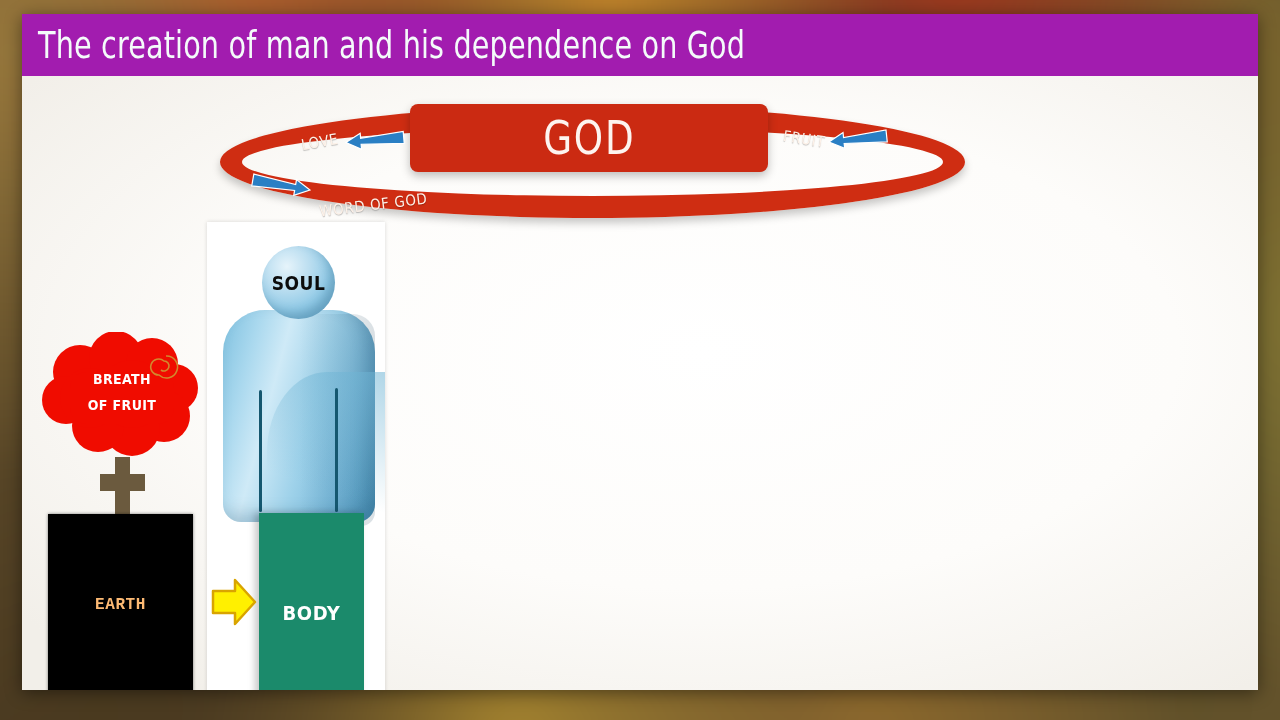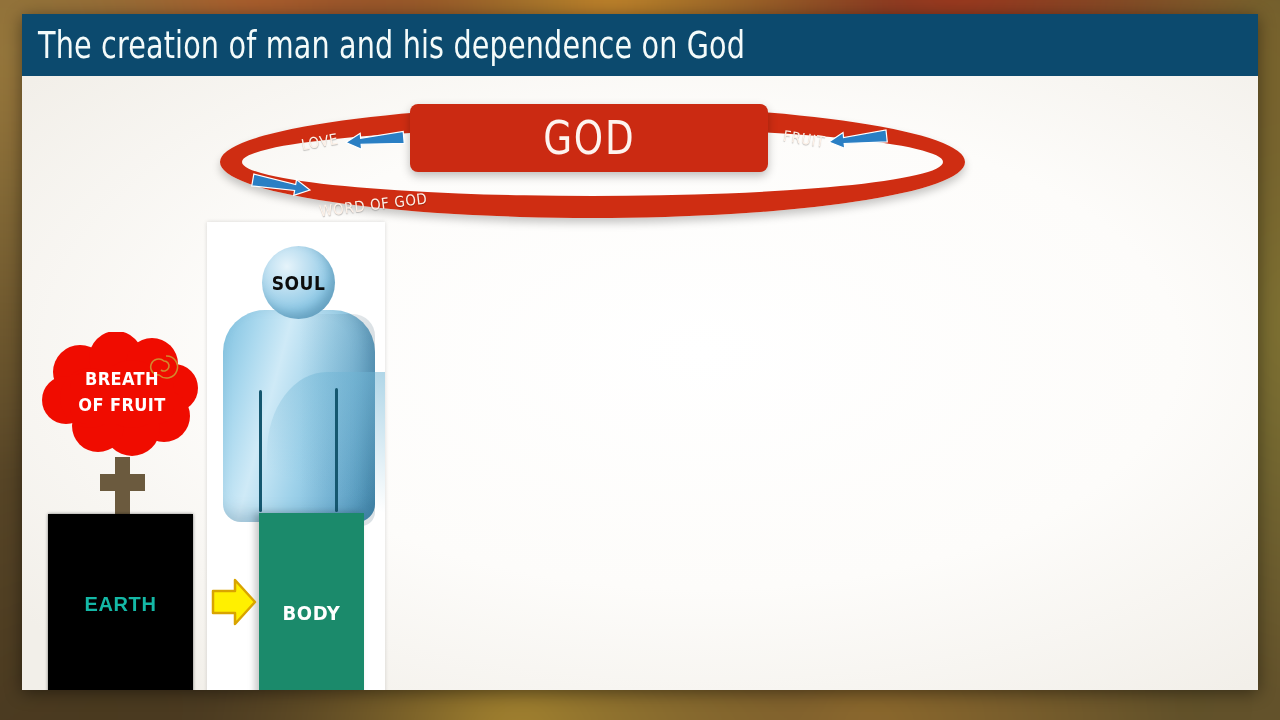--- a/index.html
+++ b/index.html
@@ -56,21 +56,21 @@
     background:
       radial-gradient(ellipse 70% 70% at 55% 45%, #ffffff 0%, #fdfcfa 55%, #f2efe9 100%);
   }
 
   
   #title-bar {
     position: absolute;
     left: 0; top: 0;
     width: 1236px;
     height: 62px;
-    background: #0c4a6e;
+    background: #a21caf;
     display: flex;
     align-items: center;
   }
   #title-text {
     color: #f4fbfa;
     font-size: 37px;
     font-weight: 400;
     letter-spacing: .2px;
     margin-left: 16px;
     font-family: "DejaVu Sans Condensed", "Liberation Sans Narrow", "Liberation Sans", sans-serif;
@@ -225,45 +225,45 @@
   
   #yellow-arrow { position: absolute; left: 189px; top: 563px; }
 
   
   #cloud-wrap { position: absolute; left: 18px; top: 318px; width: 164px; height: 128px; }
   #cloud-label {
     position: absolute;
     left: 0; right: 0; top: 34px;
     text-align: center;
     color: #ffffff;
-    font-size: 18px;
+    font-size: 14px;
     font-weight: bold;
     line-height: 26px;
     letter-spacing: .4px;
     font-family: "DejaVu Sans Condensed", "Liberation Sans Narrow", "Liberation Sans", sans-serif;
   }
 
   
   #plus-wrap { position: absolute; left: 74px; top: 443px; }
 
   
   #earth-box {
     position: absolute;
     left: 26px; top: 500px;
     width: 145px; height: 183px;
     background: #000000;
     box-shadow: 0 0 3px rgba(0,0,0,.5);
     display: flex; align-items: center; justify-content: center;
   }
   #earth-label {
-    color: #14b8a6;
-    font-size: 20px;
+    color: #fdba74;
+    font-size: 16px;
     font-weight: bold;
     letter-spacing: .6px;
-    font-family: Liberation Sans, sans-serif;
+    font-family: Liberation Mono, monospace;
     margin-top: -2px;
   }
 </style>
 </head>
 <body>
 
 <div id="backdrop"></div>
 
 <div id="slide">
 

